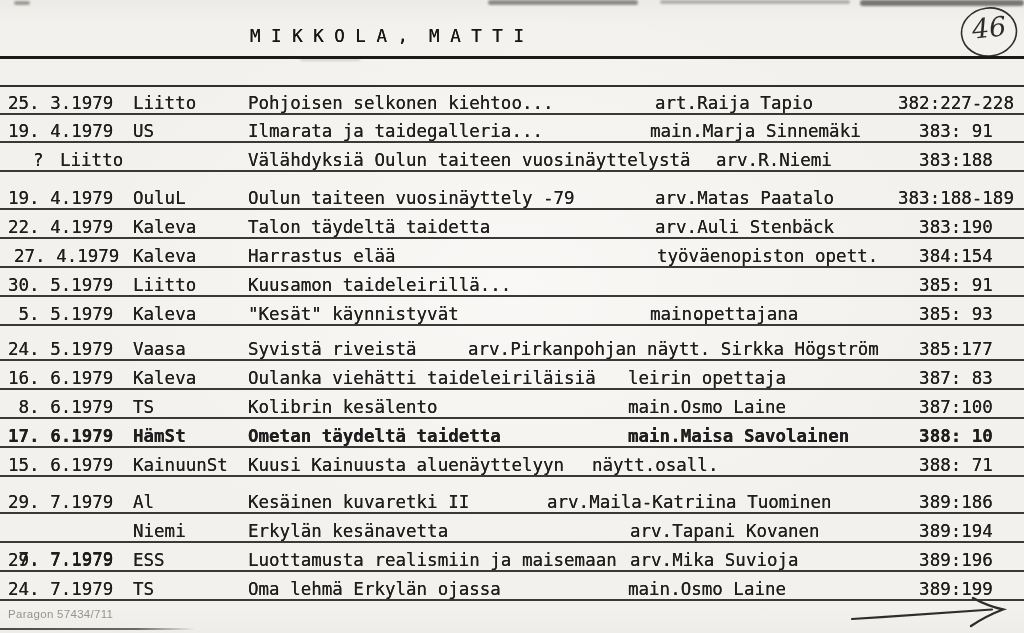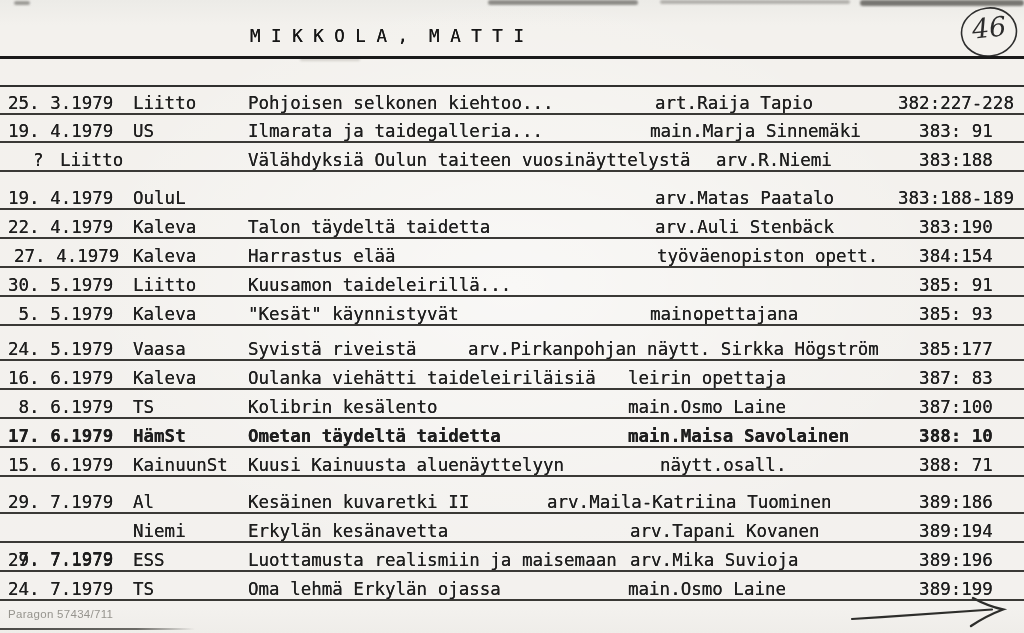--- a/index.html
+++ b/index.html
@@ -106,20 +106,21 @@
     <span class="c c-date" style="left: 33px;">?</span>
     <span class="c c-source" style="left: 60px;">Liitto</span>
     <span class="c c-title" style="left: 248px;">Välähdyksiä Oulun taiteen vuosinäyttelystä</span>
     <span class="c c-credit" style="left: 716px;">arv.R.Niemi</span>
     <span class="c c-ref" style="left: 893px;">383:188</span>
   </div>
 
   <div class="row" style="top: 190px;">
     <span class="c c-date" style="left: 8px;">19. 4.1979</span>
     <span class="c c-source" style="left: 133px;">OuluL</span>
+    <span class="c c-title" style="left: 248px;">Oulun taiteen vuosinäyttely -79</span>
     <span class="c c-credit" style="left: 655px;">arv.Matas Paatalo</span>
     <span class="c c-ref" style="left: 893px;">383:188-189</span>
   </div>
 
   <div class="row" style="top: 219px;">
     <span class="c c-date" style="left: 8px;">22. 4.1979</span>
     <span class="c c-source" style="left: 133px;">Kaleva</span>
     <span class="c c-title" style="left: 248px;">Talon täydeltä taidetta</span>
     <span class="c c-credit" style="left: 655px; text-align: right;">arv.Auli Stenbäck</span>
     <span class="c c-ref" style="left: 893px;">383:190</span>
@@ -178,21 +179,21 @@
     <span class="c c-source" style="left: 133px;">HämSt</span>
     <span class="c c-title" style="left: 248px;">Ometan täydeltä taidetta</span>
     <span class="c c-credit" style="left: 628px;">main.Maisa Savolainen</span>
     <span class="c c-ref" style="left: 893px;">388: 10</span>
   </div>
 
   <div class="row" style="top: 457px;">
     <span class="c c-date" style="left: 8px;">15. 6.1979</span>
     <span class="c c-source" style="left: 133px;">KainuunSt</span>
     <span class="c c-title" style="left: 248px;">Kuusi Kainuusta aluenäyttelyyn</span>
-    <span class="c c-credit" style="left: 660px;">näytt.osall.</span>
+    <span class="c c-credit" style="left: 592px;">näytt.osall.</span>
     <span class="c c-ref" style="left: 893px;">388: 71</span>
   </div>
 
   <div class="row" style="top: 494px;">
     <span class="c c-date" style="left: 8px;">29. 7.1979</span>
     <span class="c c-source" style="left: 133px;">Al</span>
     <span class="c c-title" style="left: 248px;">Kesäinen kuvaretki II</span>
     <span class="c c-credit" style="left: 547px;">arv.Maila-Katriina Tuominen</span>
     <span class="c c-ref" style="left: 893px;">389:186</span>
   </div>

